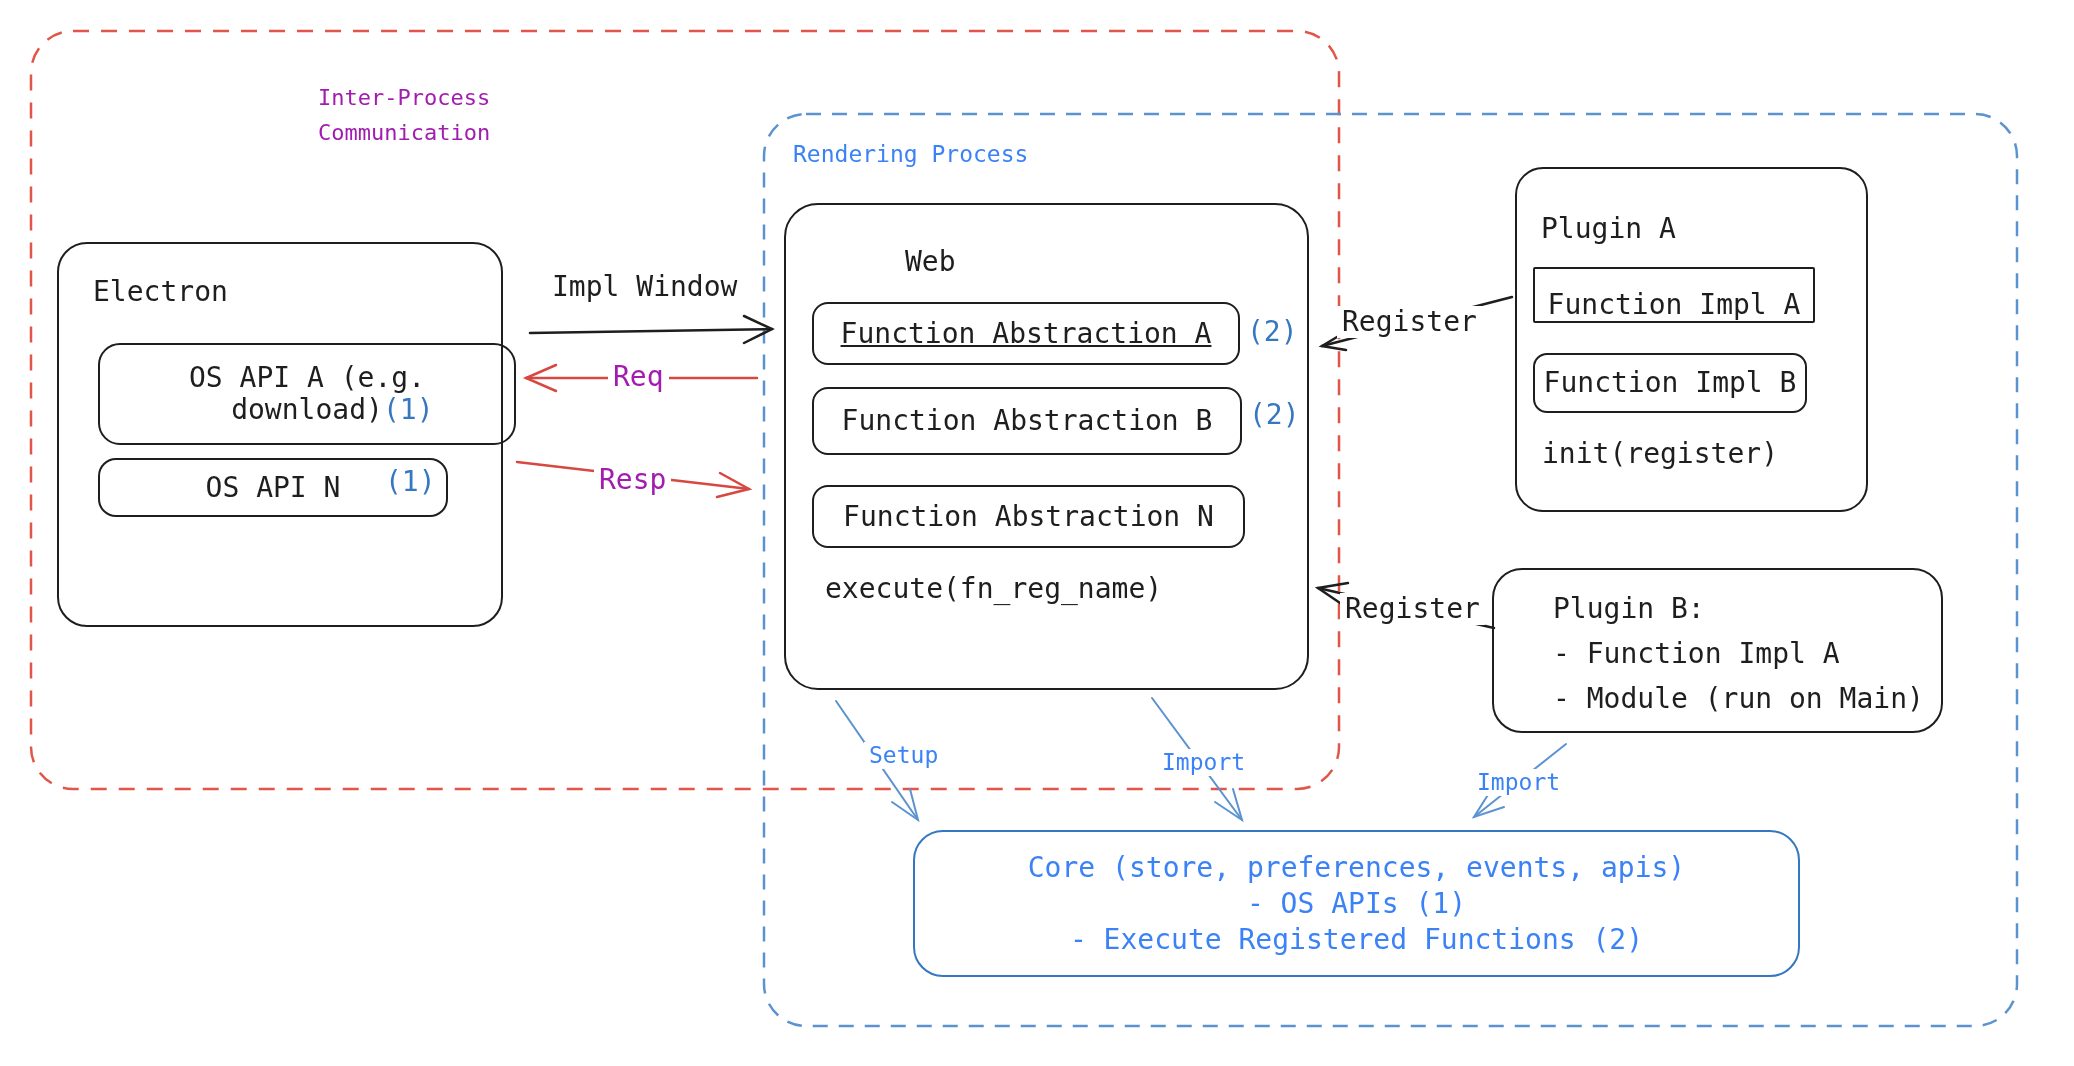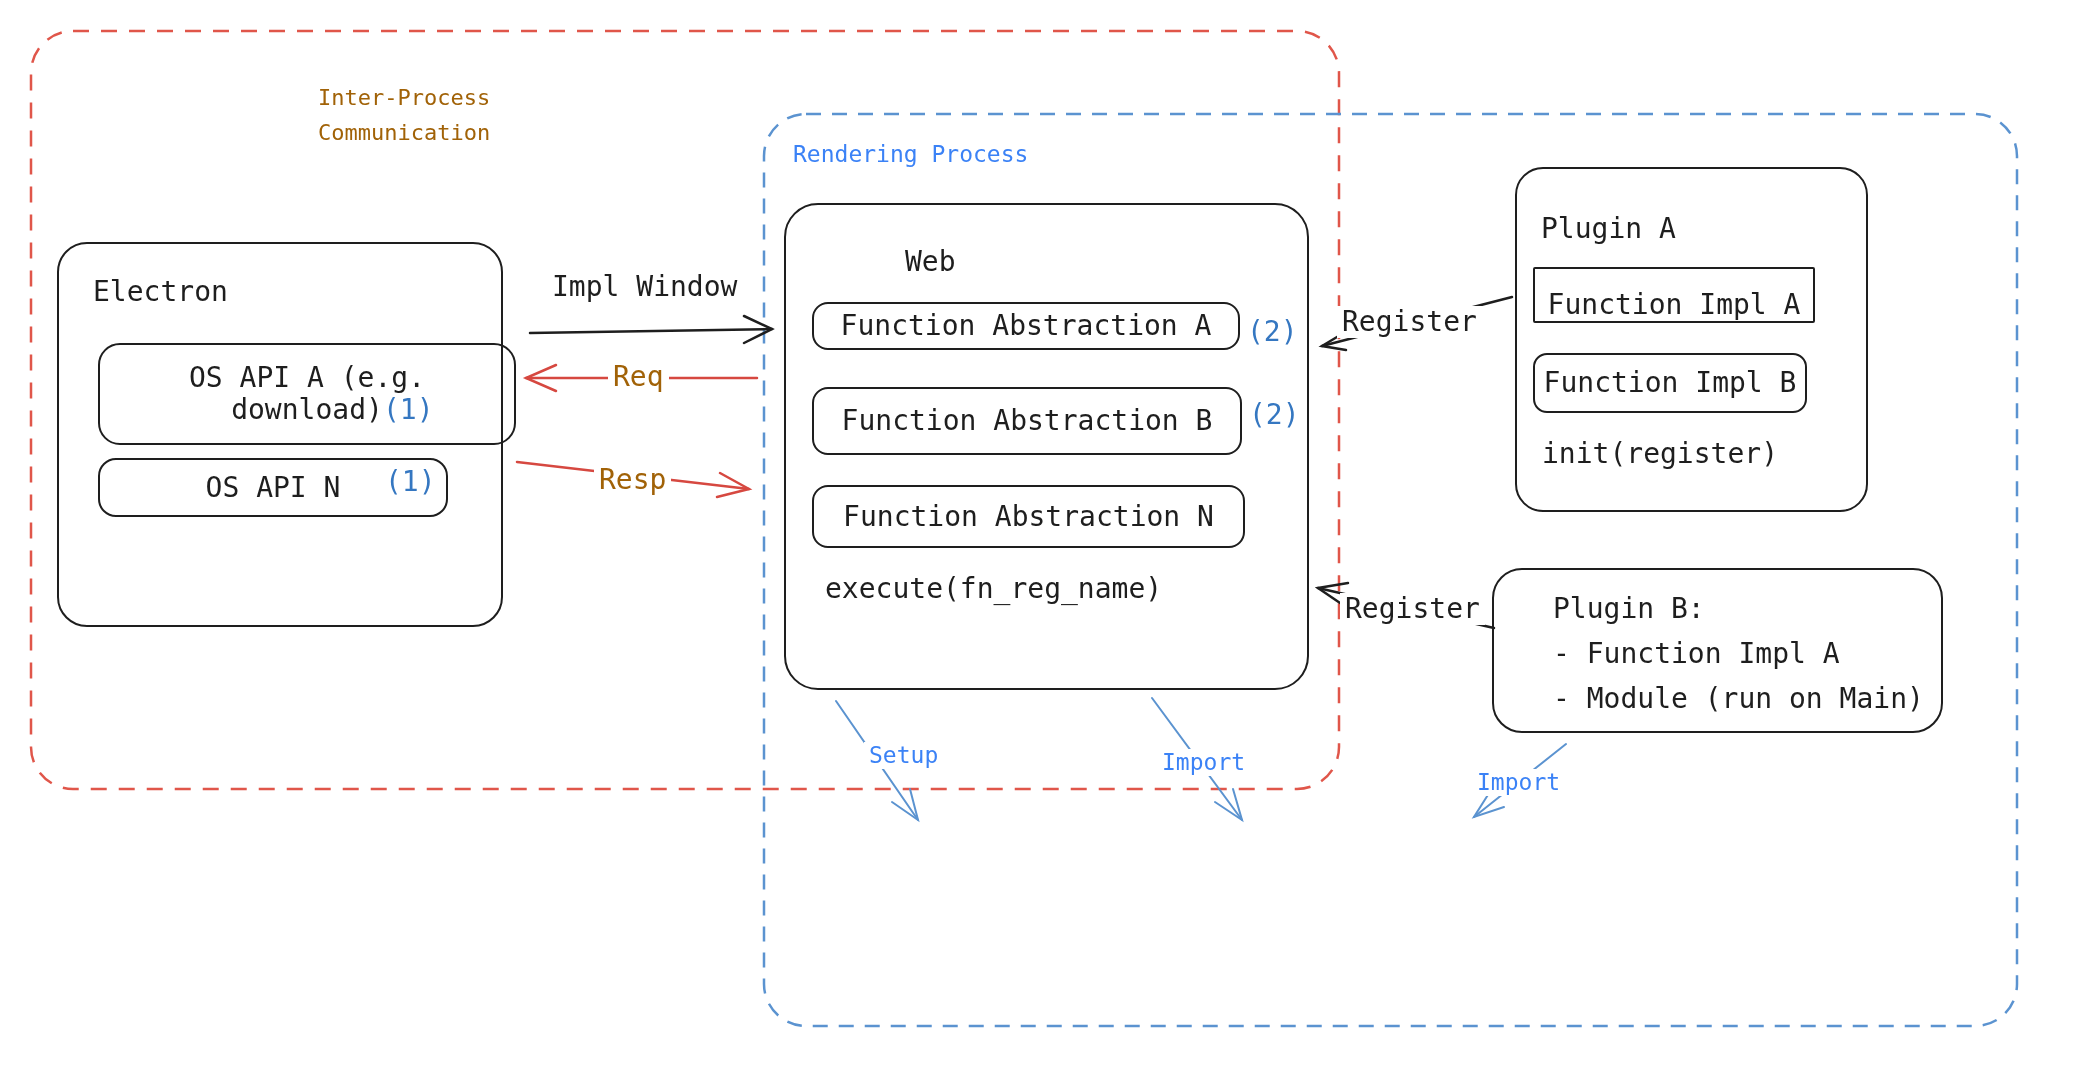--- a/index.html
+++ b/index.html
@@ -14,21 +14,21 @@
     border:2.5px solid #1e1e1e;box-sizing:border-box;
     display:flex;align-items:center;justify-content:center;
     text-align:center;
   }
   .lbl{position:absolute;z-index:3;white-space:pre;}
   .arrow-lbl{position:absolute;z-index:4;white-space:pre;background:#ffffff;padding:0 5px;}
   .fs28{font-size:28px;line-height:32px;}
   .fs23{font-size:23px;line-height:27px;}
   .fs22{font-size:22px;line-height:35px;}
   .blue{color:#3b82f6;}
-  .red{color:#a16207;}
+  .red{color:#a21caf;}
   .badge{position:absolute;color:#3577c1;font-size:28px;line-height:30px;z-index:3;}
   .inner-lines{line-height:32px;}
 </style>
 </head>
 <body>
 
 <div class="canvas">
 
   <svg class="overlay" width="2074" height="1066" viewBox="0 0 2074 1066">
 
@@ -92,21 +92,21 @@
   <div class="badge" style="left:383px;top:395px;">(1)</div>
 
   <div class="box fs28" style="left:98px;top:458px;width:350px;height:59px;border-radius:18px;">
     <span>OS API N</span>
   </div>
   <div class="badge" style="left:385px;top:467px;">(1)</div>
 
   <div class="box" style="left:784px;top:203px;width:525px;height:487px;border-radius:34px;"></div>
   <div class="lbl fs28" style="left:905px;top:246px;">Web</div>
 
-  <div class="box fs28" style="left:812px;top:302px;width:428px;height:48px;border-radius:16px;">
+  <div class="box fs28" style="left:812px;top:302px;width:428px;height:63px;border-radius:16px;text-decoration:underline;">
     <span>Function Abstraction A</span>
   </div>
   <div class="badge" style="left:1247px;top:317px;">(2)</div>
 
   <div class="box fs28" style="left:812px;top:387px;width:430px;height:68px;border-radius:16px;justify-content:center;">
     <span>Function Abstraction B</span>
   </div>
   <div class="badge" style="left:1249px;top:400px;">(2)</div>
 
   <div class="box fs28" style="left:812px;top:477px;width:433px;height:63px;border-radius:16px;margin-top:8px;">
@@ -121,20 +121,27 @@
     <span>Function Impl A</span>
   </div>
   <div class="box fs28" style="left:1533px;top:353px;width:274px;height:60px;border-radius:14px;">
     <span>Function Impl B</span>
   </div>
   <div class="lbl fs28" style="left:1542px;top:438px;">init(register)</div>
 
   <div class="box" style="left:1492px;top:568px;width:451px;height:165px;border-radius:30px;"></div>
   <div class="lbl" style="left:1553px;top:586px;font-size:28px;line-height:45px;"><div>Plugin B:</div><div>- Function Impl A</div><div>- Module (run on Main)</div></div>
 
+  <div class="box" style="left:913px;top:830px;width:887px;height:147px;border-radius:30px;border-color:#3577c1;">
+    <div class="blue" style="font-size:28px;line-height:36px;">
+        <div>Core (store, preferences, events, apis)</div>
+        <div>- OS APIs (1)</div>
+        <div>- Execute Registered Functions (2)</div>
+      </div>
+  </div>
 
   <div class="arrow-lbl fs28" style="left:547px;top:271px;">Impl Window</div>
   <div class="arrow-lbl fs28 red" style="left:608px;top:361px;">Req</div>
   <div class="arrow-lbl fs28 red" style="left:594px;top:464px;">Resp</div>
   <div class="arrow-lbl fs28" style="left:1337px;top:306px;">Register</div>
   <div class="arrow-lbl fs28" style="left:1340px;top:593px;">Register</div>
   <div class="arrow-lbl fs23 blue" style="left:836px;top:742px;margin-left:28px;">Setup</div>
   <div class="arrow-lbl fs23 blue" style="left:1157px;top:749px;">Import</div>
   <div class="arrow-lbl fs23 blue" style="left:1472px;top:769px;">Import</div>
 

